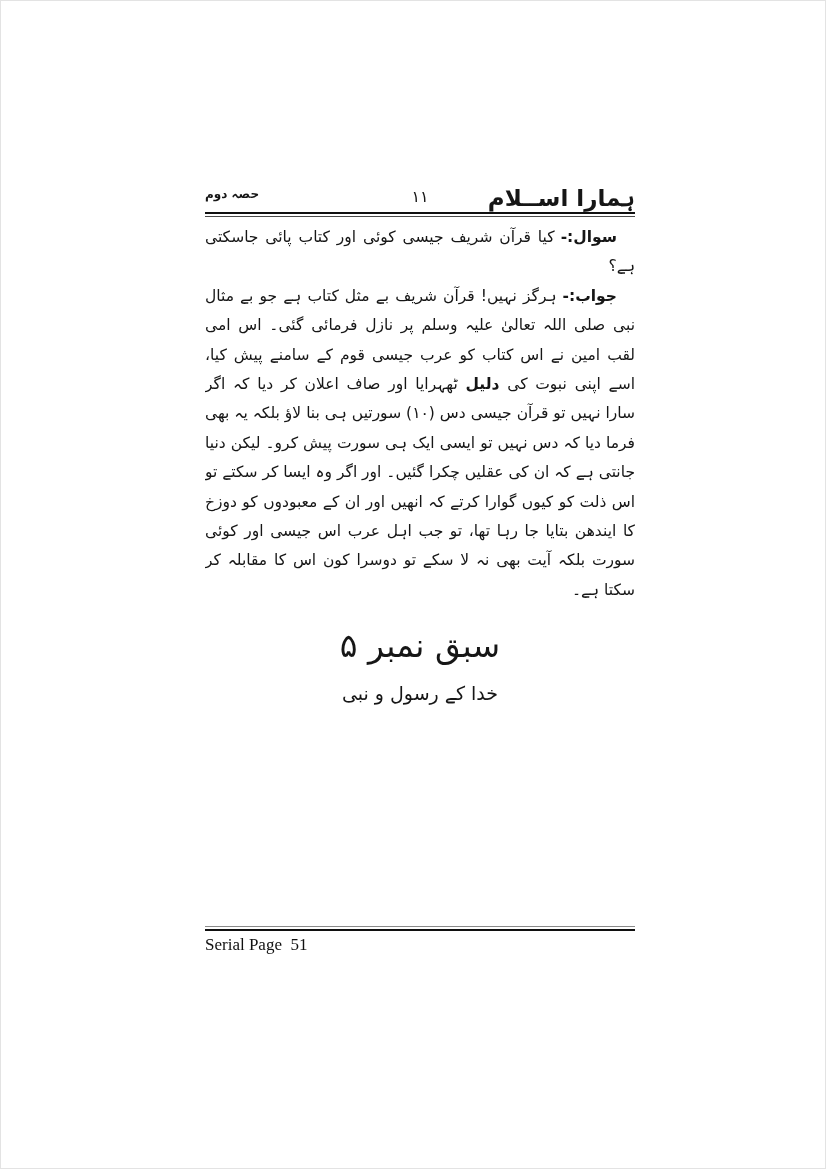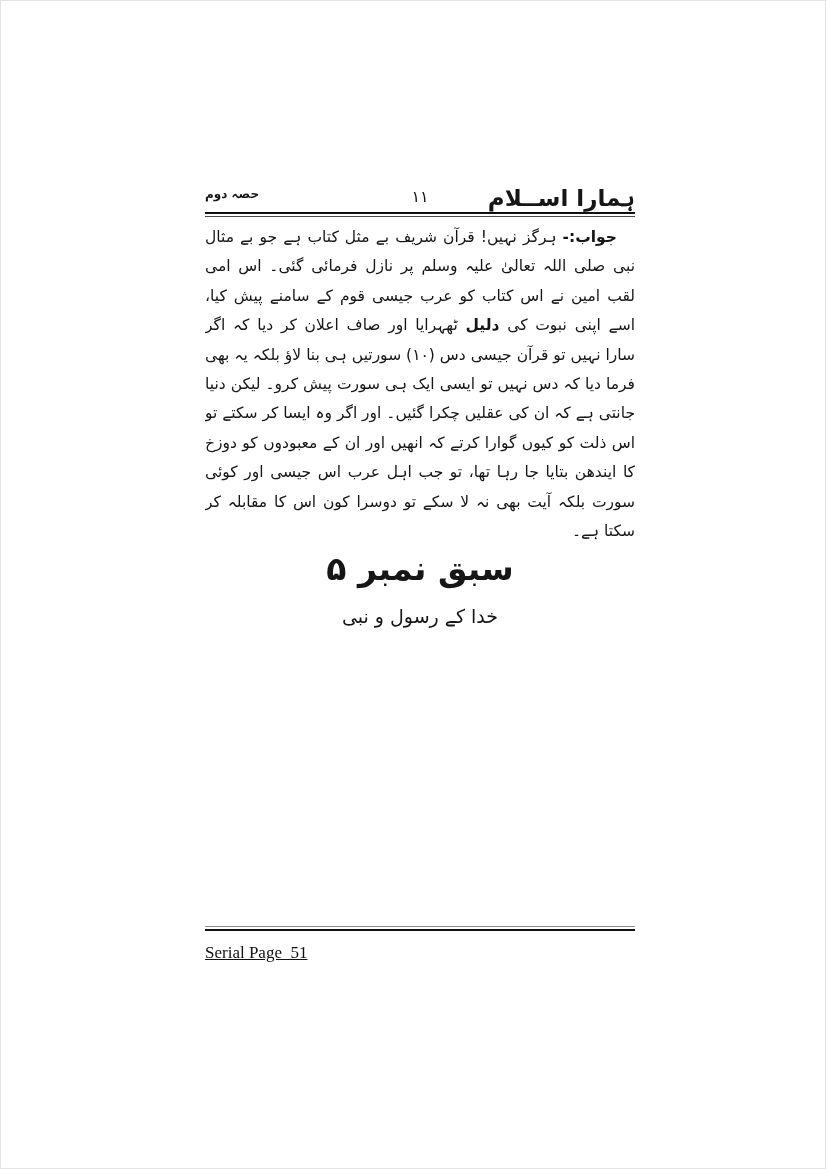--- a/index.html
+++ b/index.html
@@ -41,23 +41,24 @@
     font-size:15.5px;
     line-height:29.4px;
     text-align:justify;
     text-justify:inter-word;
   }
   .para.qa{text-indent:18px;}
   .qa-label{font-weight:700;margin-left:6px;}
   b.inline-bold{font-weight:700;}
   
   .lesson-title{
+    margin-top:18px;
     text-align:center;
     font-size:33px;
-    font-weight:700;
+    font-weight:400;
     line-height:46px;
   }
   .lesson-subtitle{
     margin-top:10px;
     text-align:center;
     font-size:19px;
     font-weight:400;
     line-height:28px;
   }
   
@@ -66,44 +67,46 @@
     left:204px;top:925px;
     width:430px;
   }
   .footer-rule{
     height:2px;
     border-top:1px solid #8a8a8a;
     border-bottom:2.5px solid #101010;
   }
   .footer-text{
     display:inline-block;
-    margin-top:12px;
+    margin-top:4px;
     direction:ltr;
     font-family:"Liberation Serif","DejaVu Serif",serif;
     font-size:17px;
     color:#111;
     white-space:pre;
-    text-decoration:underline;
   }
 </style>
 </head>
 <body>
 
 <div class="page">
 
   <div class="content">
 
     <div class="header">
       <span class="hdr-right">ہمارا اســلام</span>
       <span class="hdr-center">۱۱</span>
       <span class="hdr-left">حصہ دوم</span>
     </div>
     <div class="header-rule"></div>
 
 
+    <p class="para qa">
+      <b class="qa-label">سوال:-</b><span>کیا قرآن شریف جیسی کوئی اور کتاب پائی جاسکتی ہے؟</span>
+    </p>
 
     <p class="para qa">
       <b class="qa-label">جواب:-</b><span>ہرگز نہیں! قرآن شریف بے مثل کتاب ہے جو بے مثال نبی صلی اللہ تعالیٰ علیہ وسلم پر نازل فرمائی گئی۔ اس امی لقب امین نے اس کتاب کو عرب جیسی قوم کے سامنے پیش کیا، اسے اپنی نبوت کی </span><b class="inline-bold">دلیل</b><span> ٹھہرایا اور صاف اعلان کر دیا کہ اگر سارا نہیں تو قرآن جیسی دس (۱۰) سورتیں ہی بنا لاؤ بلکہ یہ بھی فرما دیا کہ دس نہیں تو ایسی ایک ہی سورت پیش کرو۔ لیکن دنیا جانتی ہے کہ ان کی عقلیں چکرا گئیں۔ اور اگر وہ ایسا کر سکتے تو اس ذلت کو کیوں گوارا کرتے کہ انھیں اور ان کے معبودوں کو دوزخ کا ایندھن بتایا جا رہا تھا، تو جب اہل عرب اس جیسی اور کوئی سورت بلکہ آیت بھی نہ لا سکے تو دوسرا کون اس کا مقابلہ کر سکتا ہے۔</span>
     </p>
 
 
 
     <div class="lesson-title">سبق نمبر ۵</div>
     <div class="lesson-subtitle">خدا کے رسول و نبی</div>
 

